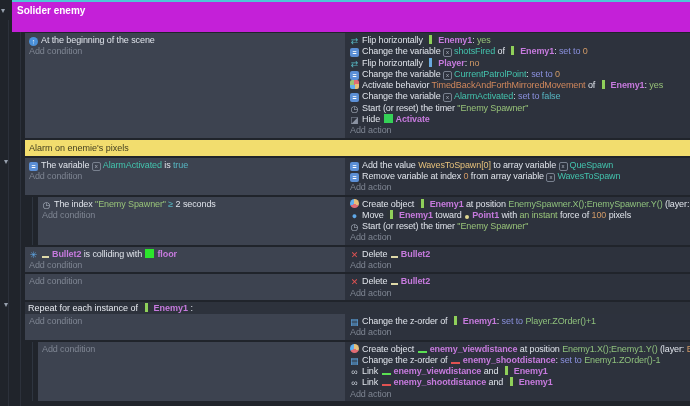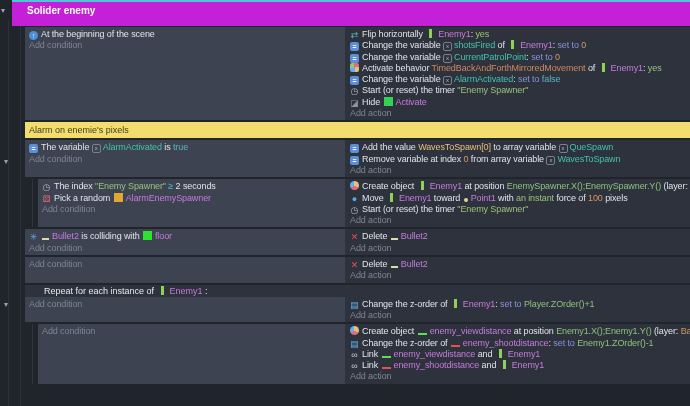--- a/index.html
+++ b/index.html
@@ -8,46 +8,46 @@
     background:#20242b;font-family:"Liberation Sans",sans-serif;
     -webkit-font-smoothing:antialiased;
   }
   .top-strip{position:absolute;left:12px;right:0;top:0;height:2px;background:#4ec6d6;}
   .guide{position:absolute;width:1px;top:20px;bottom:0;background:#2c313b;}
   .guide.g1{left:8px;}
   .guide.g2{left:20px;}
   .chev{position:absolute;color:#97a0ae;font-size:8px;line-height:8px;cursor:pointer;}
   .sheet{position:absolute;left:0;right:0;top:2px;}
   .group-header{
-    margin-left:12px;height:24px;line-height:17px;background:#c420d8;color:#ffffff;
-    font-weight:700;font-size:10px;padding-left:15px;margin-bottom:1px;white-space:nowrap;
+    margin-left:12px;height:30px;line-height:17px;background:#c420d8;color:#ffffff;
+    font-weight:700;font-size:10px;padding-left:5px;margin-bottom:1px;white-space:nowrap;
   }
   .comment{
     margin-left:25px;height:16px;line-height:16px;background:#f2dd6e;color:#433f20;
     font-size:9px;padding-left:4px;margin-bottom:2px;white-space:nowrap;
   }
   .event{margin-bottom:2px;position:relative;}
   .indent-1{margin-left:25px;}
   .indent-2{margin-left:38px;}
   .indent-2::before{content:"";position:absolute;left:-6px;top:0;bottom:0;width:1px;background:#2e3540;}
   .event-body{display:flex;align-items:stretch;}
   .cond-col{background:#3d4350;padding:2px 0 1px 1px;}
   .indent-1 .cond-col{width:319px;min-width:319px;}
   .indent-2 .cond-col{width:306px;min-width:306px;}
   .act-col{flex:1;background:#2d323d;padding:2px 0 1px 2px;overflow:hidden;}
   .foreach-header{
     height:12px;line-height:12px;background:#2d323c;font-size:9px;color:#e6e9ef;
-    padding-left:19px;white-space:nowrap;
+    padding-left:3px;white-space:nowrap;
   }
   .line{
     height:11.3px;line-height:11.3px;white-space:nowrap;font-size:9px;
     color:#dfe3ea;padding-left:3px;letter-spacing:-0.1px;cursor:default;
   }
   .line.add{color:#7e8592;}
-  .s-obj{color:#c67add;font-weight:400;}
+  .s-obj{color:#c67add;font-weight:700;}
   .s-var{color:#43c3ad;}
   .s-str{color:#98c379;}
   .s-num{color:#d19a66;}
   .s-val{color:#e5c07b;}
   .s-op{color:#8a90dd;}
   .s-beh{color:#d1885c;}
   .s-expr{color:#8ec07c;}
   .s-tf{color:#56b6c2;}
   .icon{
     display:inline-block;width:9px;height:9px;margin-right:3px;vertical-align:-1px;
@@ -82,20 +82,21 @@
     <div>
         <div class="event indent-1">
           <div class="event-body">
             <div class="cond-col">
               <div class="line"><span class="icon circle" style="background: rgb(74, 144, 217); color: rgb(255, 255, 255);">↑</span><span>At the beginning of the scene</span></div>
               <div class="line add">Add condition</div>
             </div>
             <div class="act-col">
               <div class="line"><span class="icon plain" style="color: rgb(86, 182, 194);">⇄</span><span>Flip horizontally </span><span class="thumb" style="background: linear-gradient(90deg, rgb(45, 51, 56) 30%, rgb(143, 208, 90) 30%, rgb(143, 208, 90) 70%, rgb(45, 51, 56) 70%); width: 9px; height: 9px;"></span><span class="s-obj">Enemy1</span><span>: </span><span class="s-str">yes</span></div>
               <div class="line"><span class="icon square" style="background: rgb(91, 143, 214); color: rgb(255, 255, 255);">=</span><span>Change the variable </span><span class="icon badge">x</span><span class="s-var">shotsFired</span><span> of </span><span class="thumb" style="background: linear-gradient(90deg, rgb(45, 51, 56) 30%, rgb(143, 208, 90) 30%, rgb(143, 208, 90) 70%, rgb(45, 51, 56) 70%); width: 9px; height: 9px;"></span><span class="s-obj">Enemy1</span><span>: </span><span class="s-op">set to </span><span class="s-num">0</span></div>
+              <div class="line"><span class="icon plain" style="color: rgb(86, 182, 194);">⇄</span><span>Flip horizontally </span><span class="thumb" style="background: linear-gradient(90deg, rgb(45, 51, 56) 30%, rgb(106, 168, 224) 30%, rgb(106, 168, 224) 70%, rgb(45, 51, 56) 70%); width: 9px; height: 9px;"></span><span class="s-obj">Player</span><span>: </span><span class="s-num">no</span></div>
               <div class="line"><span class="icon square" style="background: rgb(91, 143, 214); color: rgb(255, 255, 255);">=</span><span>Change the variable </span><span class="icon badge">x</span><span class="s-var">CurrentPatrolPoint</span><span>: </span><span class="s-op">set to </span><span class="s-num">0</span></div>
               <div class="line"><span class="icon grid"></span><span>Activate behavior </span><span class="s-beh">TimedBackAndForthMirroredMovement</span><span> of </span><span class="thumb" style="background: linear-gradient(90deg, rgb(45, 51, 56) 30%, rgb(143, 208, 90) 30%, rgb(143, 208, 90) 70%, rgb(45, 51, 56) 70%); width: 9px; height: 9px;"></span><span class="s-obj">Enemy1</span><span>: </span><span class="s-str">yes</span></div>
               <div class="line"><span class="icon square" style="background: rgb(91, 143, 214); color: rgb(255, 255, 255);">=</span><span>Change the variable </span><span class="icon badge">x</span><span class="s-var">AlarmActivated</span><span>: </span><span class="s-op">set to </span><span class="s-tf">false</span></div>
               <div class="line"><span class="icon plain" style="color: rgb(170, 178, 191);">◷</span><span>Start (or reset) the timer </span><span class="s-str">"Enemy Spawner"</span></div>
               <div class="line"><span class="icon plain" style="color: rgb(139, 147, 162);">◪</span><span>Hide </span><span class="thumb" style="background: rgb(53, 209, 87); width: 9px; height: 9px;"></span><span class="s-obj">Activate</span></div>
               <div class="line add">Add action</div>
             </div>
           </div>
         </div>
         <div class="comment indent-1">Alarm on enemie's pixels</div>
@@ -109,21 +110,20 @@
               <div class="line"><span class="icon square" style="background: rgb(91, 143, 214); color: rgb(255, 255, 255);">=</span><span>Add the value </span><span class="s-val">WavesToSpawn[0]</span><span> to array variable </span><span class="icon badge">x</span><span class="s-var">QueSpawn</span></div>
               <div class="line"><span class="icon square" style="background: rgb(91, 143, 214); color: rgb(255, 255, 255);">=</span><span>Remove variable at index </span><span class="s-num">0</span><span> from array variable </span><span class="icon badge">x</span><span class="s-var">WavesToSpawn</span></div>
               <div class="line add">Add action</div>
             </div>
           </div>
         </div>
         <div class="event indent-2">
           <div class="event-body">
             <div class="cond-col">
               <div class="line"><span class="icon plain" style="color: rgb(170, 178, 191);">◷</span><span>The index </span><span class="s-str">"Enemy Spawner"</span><span class="s-tf"> ≥ </span><span>2 seconds</span></div>
-              <div class="line"><span class="icon plain" style="color: rgb(224, 108, 117);">⚄</span><span>Pick a random </span><span class="thumb" style="background: rgb(224, 168, 50); width: 9px; height: 9px;"></span><span class="s-obj">AlarmEnemySpawner</span></div>
               <div class="line add">Add condition</div>
             </div>
             <div class="act-col">
               <div class="line"><span class="icon grid-round"></span><span>Create object </span><span class="thumb" style="background: linear-gradient(90deg, rgb(45, 51, 56) 30%, rgb(143, 208, 90) 30%, rgb(143, 208, 90) 70%, rgb(45, 51, 56) 70%); width: 9px; height: 9px;"></span><span class="s-obj">Enemy1</span><span> at position </span><span class="s-expr">EnemySpawner.X();EnemySpawner.Y()</span><span> (layer: </span></div>
               <div class="line"><span class="icon plain" style="color: rgb(95, 168, 232);">●</span><span>Move </span><span class="thumb" style="background: linear-gradient(90deg, rgb(45, 51, 56) 30%, rgb(143, 208, 90) 30%, rgb(143, 208, 90) 70%, rgb(45, 51, 56) 70%); width: 9px; height: 9px;"></span><span class="s-obj">Enemy1</span><span> toward </span><span class="thumb" style="background: rgb(224, 216, 144); width: 4px; height: 4px; border-radius: 50%;"></span><span class="s-obj">Point1</span><span> with </span><span class="s-str">an instant</span><span> force of </span><span class="s-num">100</span><span> pixels</span></div>
               <div class="line"><span class="icon plain" style="color: rgb(170, 178, 191);">◷</span><span>Start (or reset) the timer </span><span class="s-str">"Enemy Spawner"</span></div>
               <div class="line add">Add action</div>
             </div>
           </div>
         </div>

